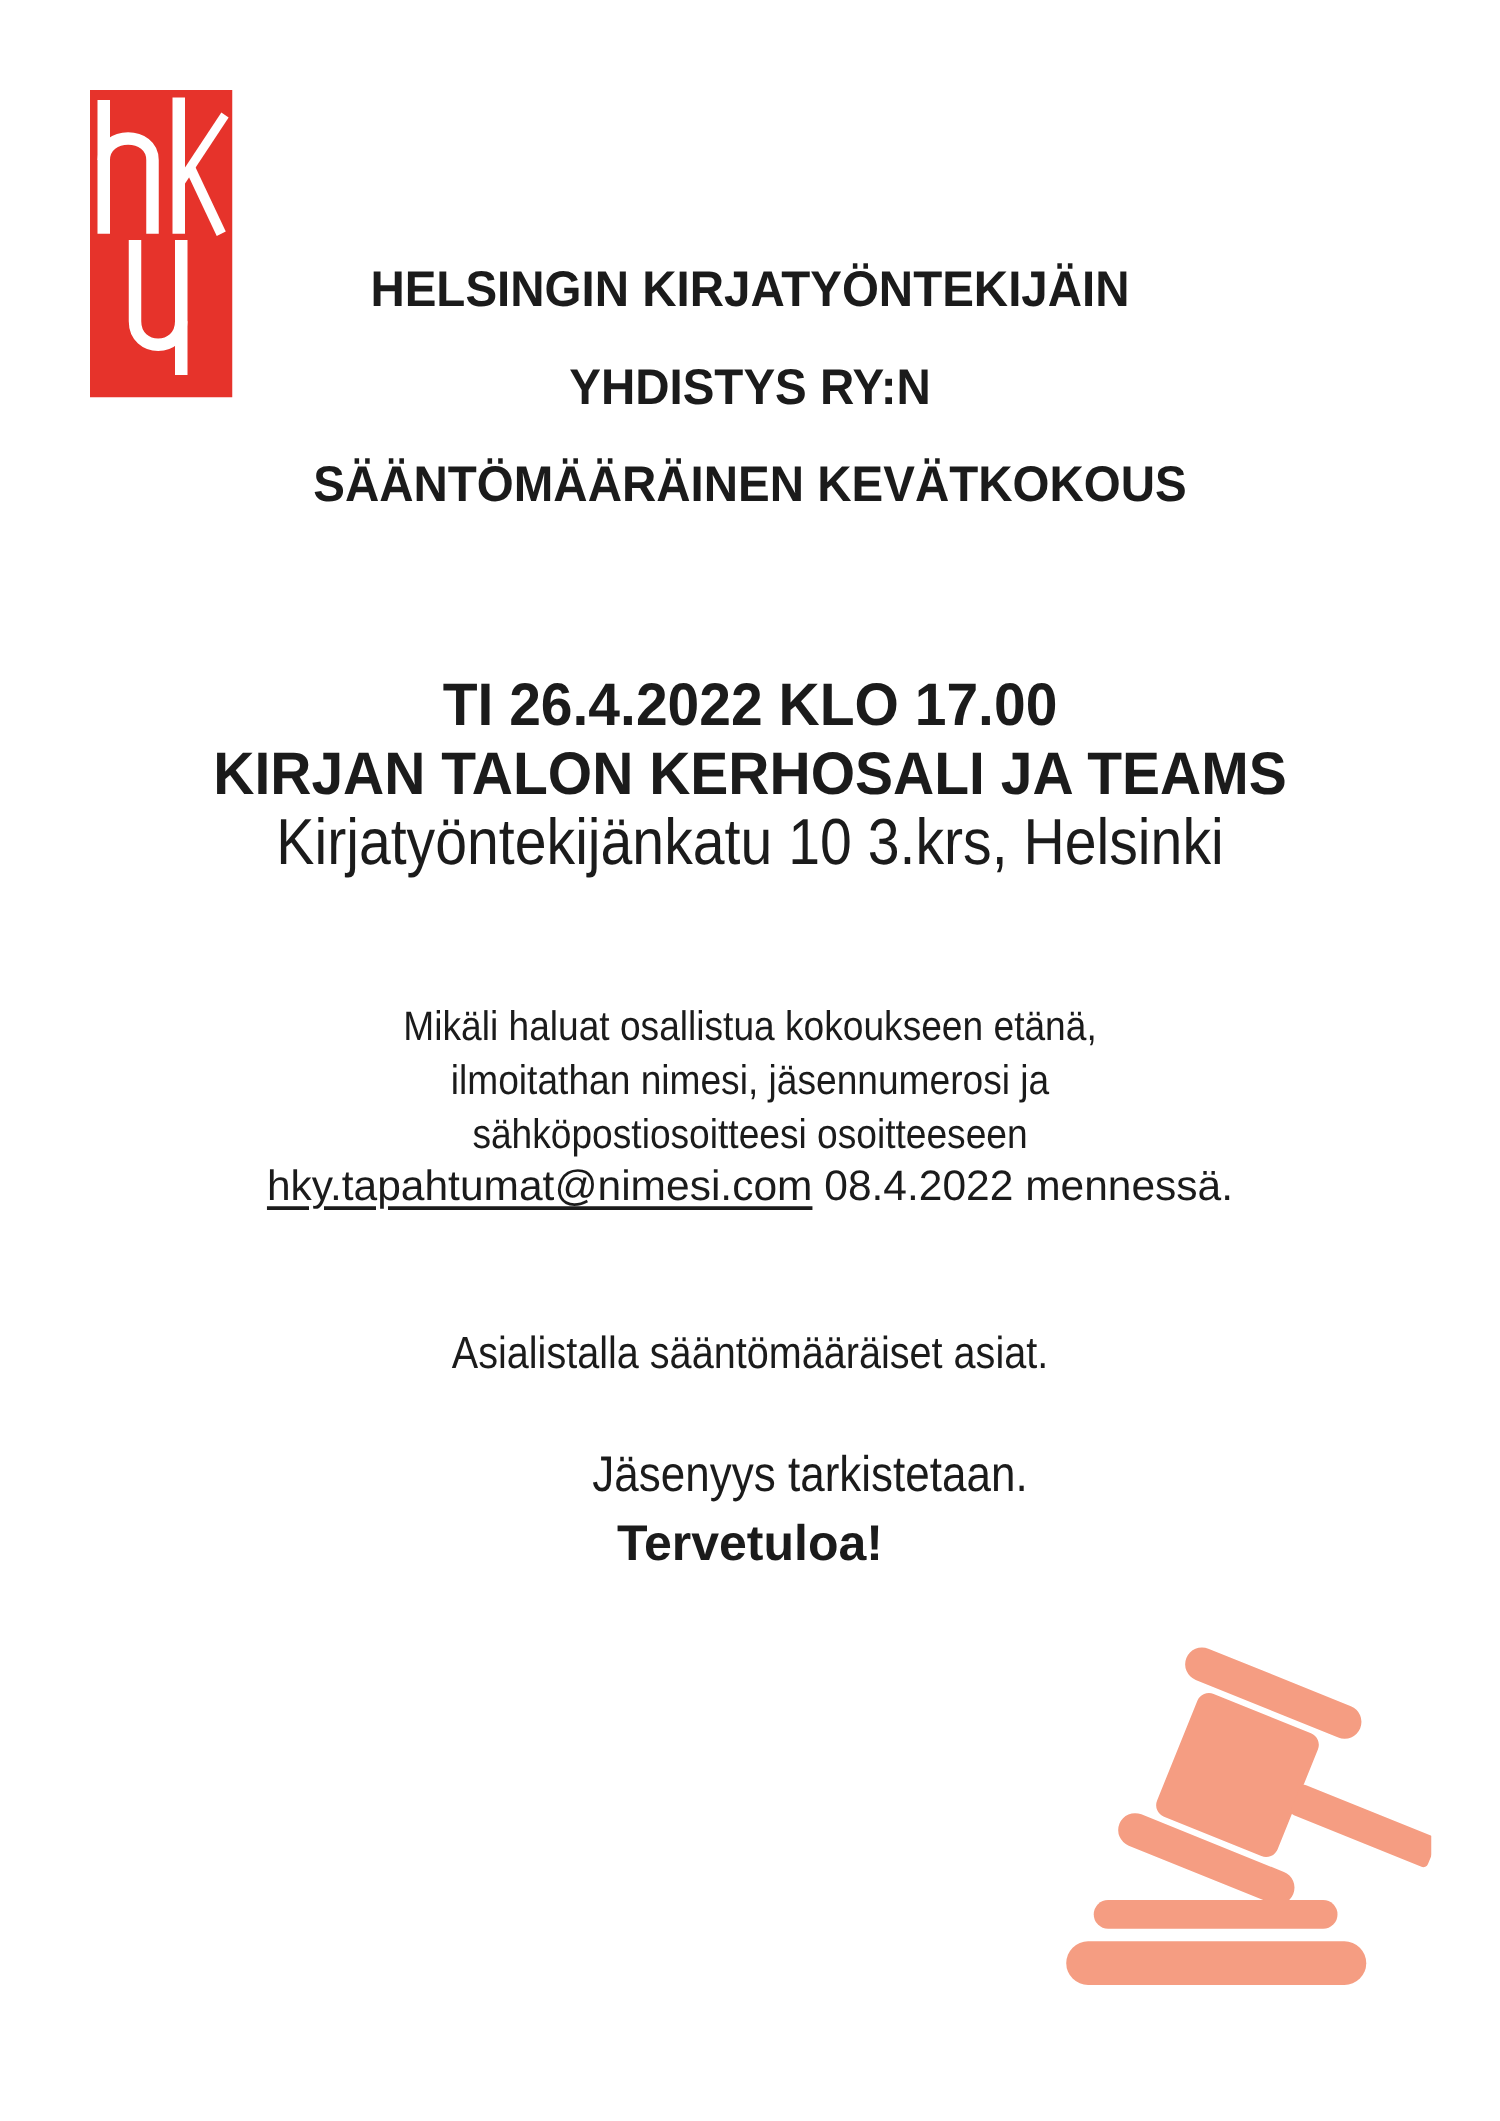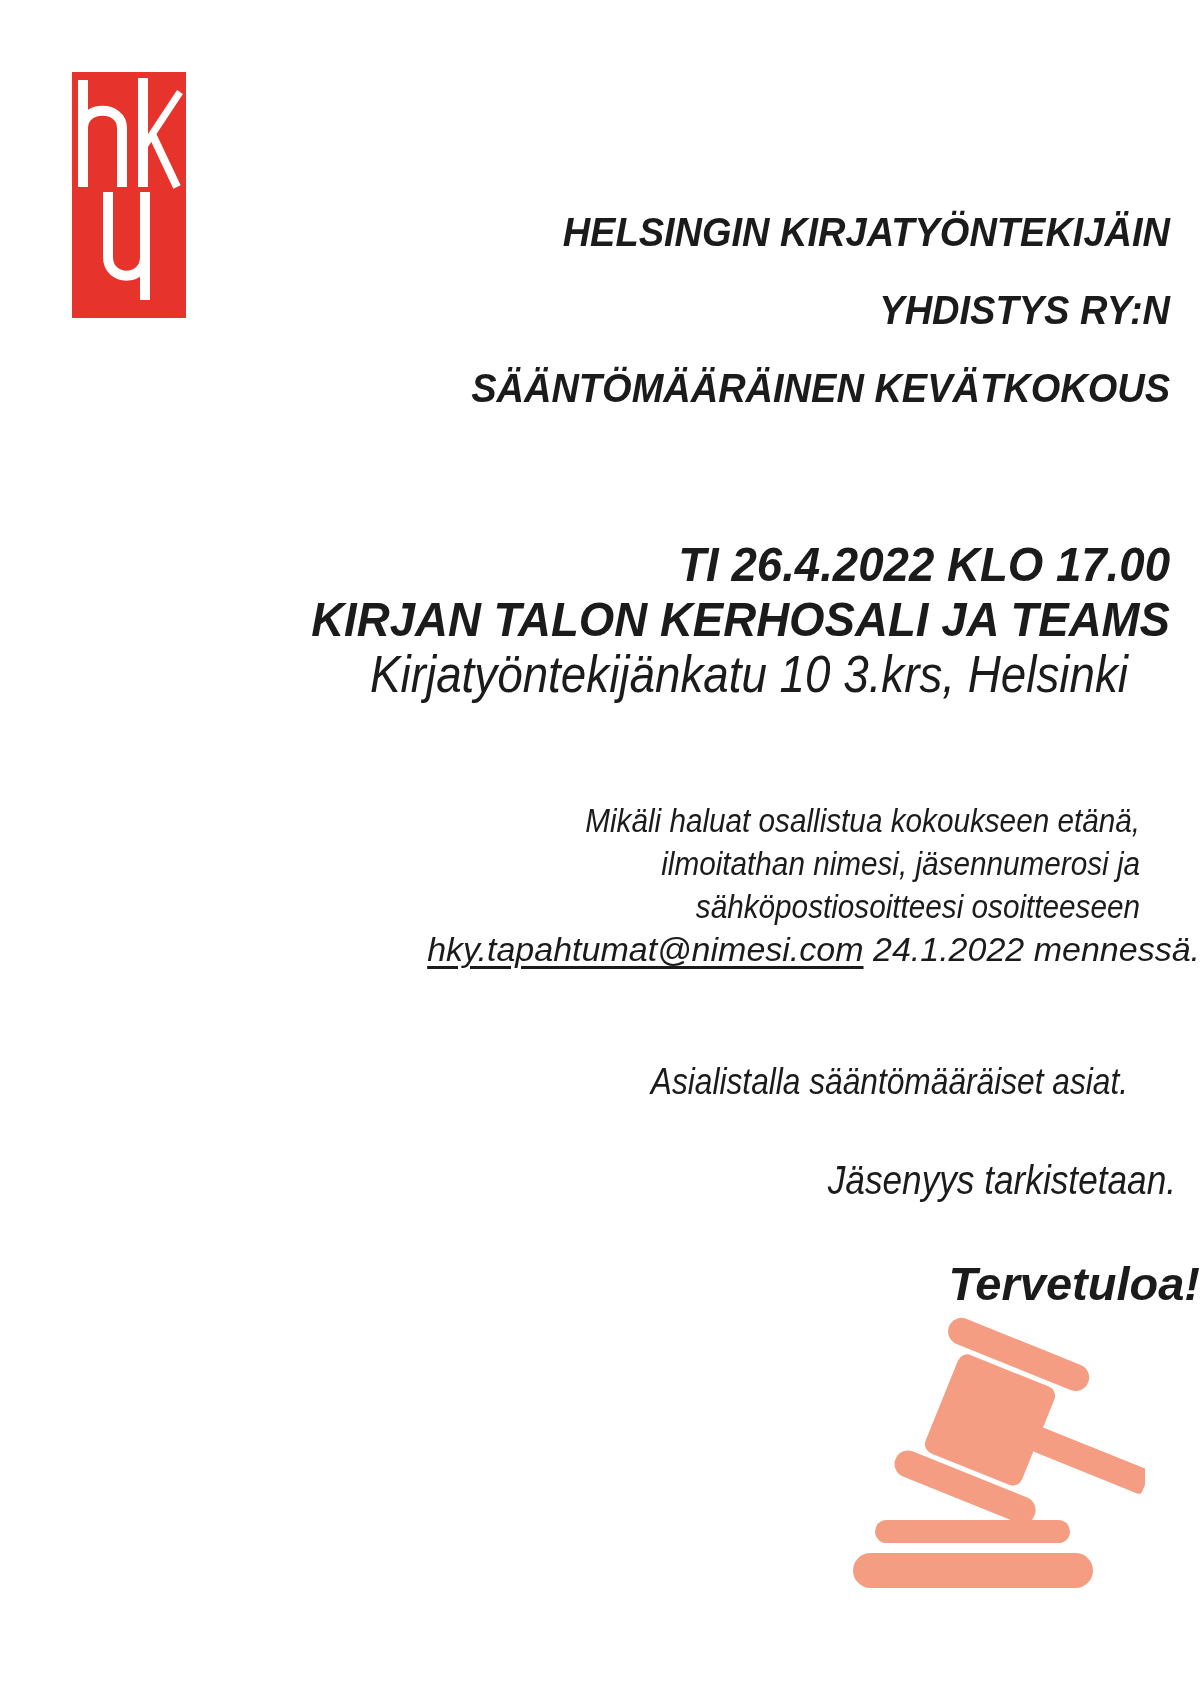--- a/index.html
+++ b/index.html
@@ -4,36 +4,36 @@
 <style>
   html,body { margin:0; padding:0; }
   body {
     width:1200px; height:1697px;
     background:#ffffff;
     position:relative;
     font-family:"Liberation Sans", sans-serif;
     color:#1b1b1b;
     overflow:hidden;
   }
-  .abs { position:absolute; left:0; width:1200px; text-align:right;font-style:italic; }
+  .abs { position:absolute; left:0; width:1200px; text-align:center; }
 
   
   .logo { position:absolute; left:72px; top:72px; width:114px; height:246px; }
 
   
   .title-block { top:193px; font-size:40px; font-weight:bold; line-height:78px; letter-spacing:0; }
   .when-block  { top:537px; font-size:48px; font-weight:bold; line-height:55px; }
   .addr-block  { top:650px; font-size:52px; font-weight:normal; line-height:48px; }
 
   .remote-block { top:799px; font-size:33px; font-weight:normal; line-height:43px; }
   .remote-block .email-line { font-size:34px; }
 
   .agenda-block     { top:1061px; font-size:36px; }
   .membership-block { top:1158px; font-size:40px;margin-left:48px; }
-  .welcome-block    { top:1256px; font-size:47px; font-weight:bold; }
+  .welcome-block    { top:1213px; font-size:40px; font-weight:bold; }
 
   
   .cond95 { display:block; transform:scaleX(0.95); transform-origin:50% 50%; }
   .cond90 { display:block; transform:scaleX(0.90); transform-origin:50% 50%; }
   .cond88 { display:block; transform:scaleX(0.88); transform-origin:50% 50%; }
 
   .email-link {
     text-decoration:underline;
     text-decoration-thickness:3px;
     text-underline-offset:5px;
@@ -77,21 +77,21 @@
 
 <div class="abs addr-block">
   <span class="cond88">Kirjatyöntekijänkatu 10 3.krs, Helsinki</span>
 </div>
 
 <div class="abs remote-block">
   <span class="cond90">Mikäli haluat osallistua kokoukseen etänä,</span>
   <span class="cond90">ilmoitathan nimesi, jäsennumerosi ja</span>
   <span class="cond90">sähköpostiosoitteesi osoitteeseen</span>
   <div class="email-line">
-    <span class="email-link">hky.tapahtumat@nimesi.com</span><span> 24.1.2022 mennessä.</span>
+    <span class="email-link">hky.tapahtumat@nimesi.com</span><span> 08.4.2022 mennessä.</span>
   </div>
 </div>
 
 <div class="abs agenda-block">
   <span class="cond88">Asialistalla sääntömääräiset asiat.</span>
 </div>
 
 <div class="abs membership-block">
   <span class="cond88">Jäsenyys tarkistetaan.</span>
 </div>

